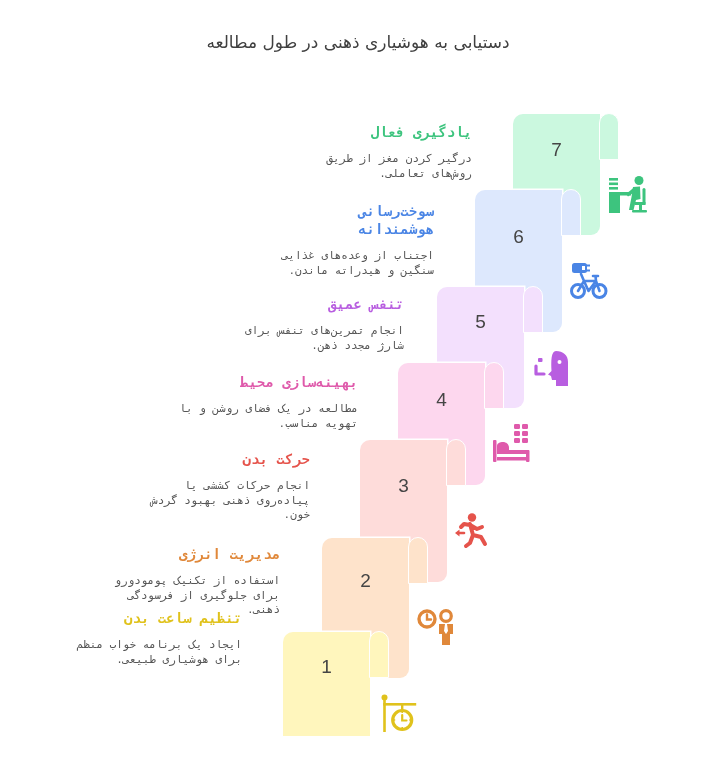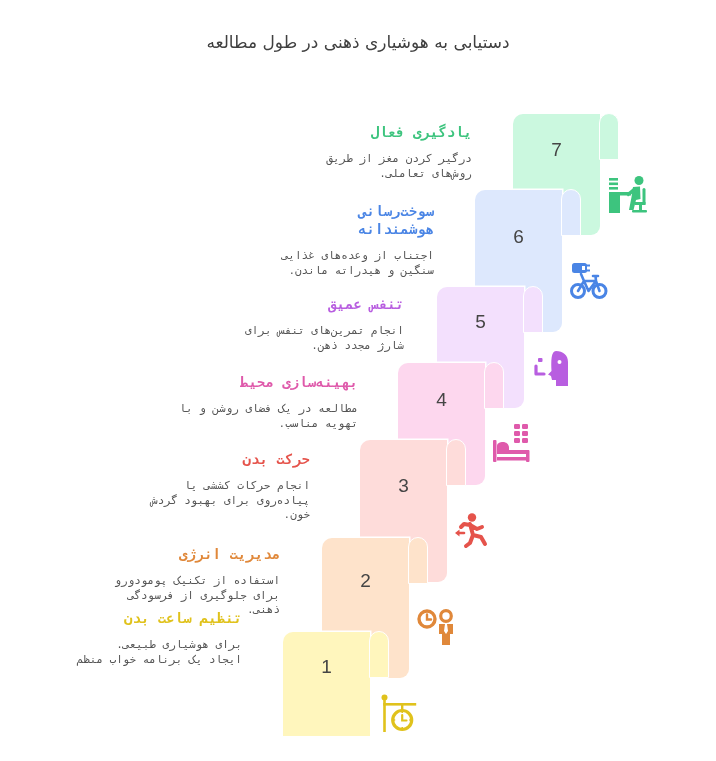--- a/index.html
+++ b/index.html
@@ -193,21 +193,21 @@
 <div class="step s3" style="--fill: #fedcda; --accent: #e5534b;">
   <div class="scroll">
     <div class="sbody"></div>
     <div class="curl"></div>
     <div class="num">3</div>
   </div>
   <div class="text-block">
     <div class="step-title">حرکت بدن</div>
     <div class="step-desc">
       <div>انجام حرکات کششی یا</div>
-      <div>پیاده‌روی برای بهبود گردش</div>
+      <div>پیاده‌روی ذهنی بهبود گردش</div>
       <div>خون.</div>
     </div>
   </div>
   <div class="icon">
     <svg viewBox="0 0 38 38">
       <circle cx="17" cy="4.5" r="4.2" fill="currentColor"></circle>
       <path d="M15 11 L18 22 L26 24 L30 31 M18 22 L15 30 L11 33 M15 12 L9 11 L6 14 M16 12.5 L22 16 L27 14" fill="none" stroke="currentColor" stroke-width="4" stroke-linecap="round" stroke-linejoin="round"></path>
       <path d="M3 20 L9 20" stroke="currentColor" stroke-width="2.6" stroke-linecap="round"></path>
       <path d="M0 20 L4.5 16.5 L4.5 23.5 Z" fill="currentColor"></path>
     </svg>
@@ -241,22 +241,22 @@
 
 <div class="step s1" style="--fill: #fff6bd; --accent: #e0c21c;">
   <div class="scroll">
     <div class="sbody square-bottom"></div>
     <div class="curl"></div>
     <div class="num">1</div>
   </div>
   <div class="text-block">
     <div class="step-title">تنظیم ساعت بدن</div>
     <div class="step-desc">
+      <div>ایجاد یک برنامه خواب منظم</div>
       <div>برای هوشیاری طبیعی.</div>
-      <div>ایجاد یک برنامه خواب منظم</div>
     </div>
   </div>
   <div class="icon">
     <svg viewBox="0 0 38 38">
       <circle cx="4.5" cy="3.5" r="3" fill="currentColor"></circle>
       <rect x="3.2" y="5" width="2.6" height="33" fill="currentColor"></rect>
       <rect x="3.2" y="9" width="33" height="2.6" fill="currentColor"></rect>
       <rect x="21" y="11" width="2.4" height="5" fill="currentColor"></rect>
       <circle cx="22.2" cy="26" r="9.5" fill="none" stroke="currentColor" stroke-width="3.2"></circle>
       <path d="M22.2 21 L22.2 26.5 L26.5 26.5" fill="none" stroke="currentColor" stroke-width="2.2" stroke-linecap="round"></path>

